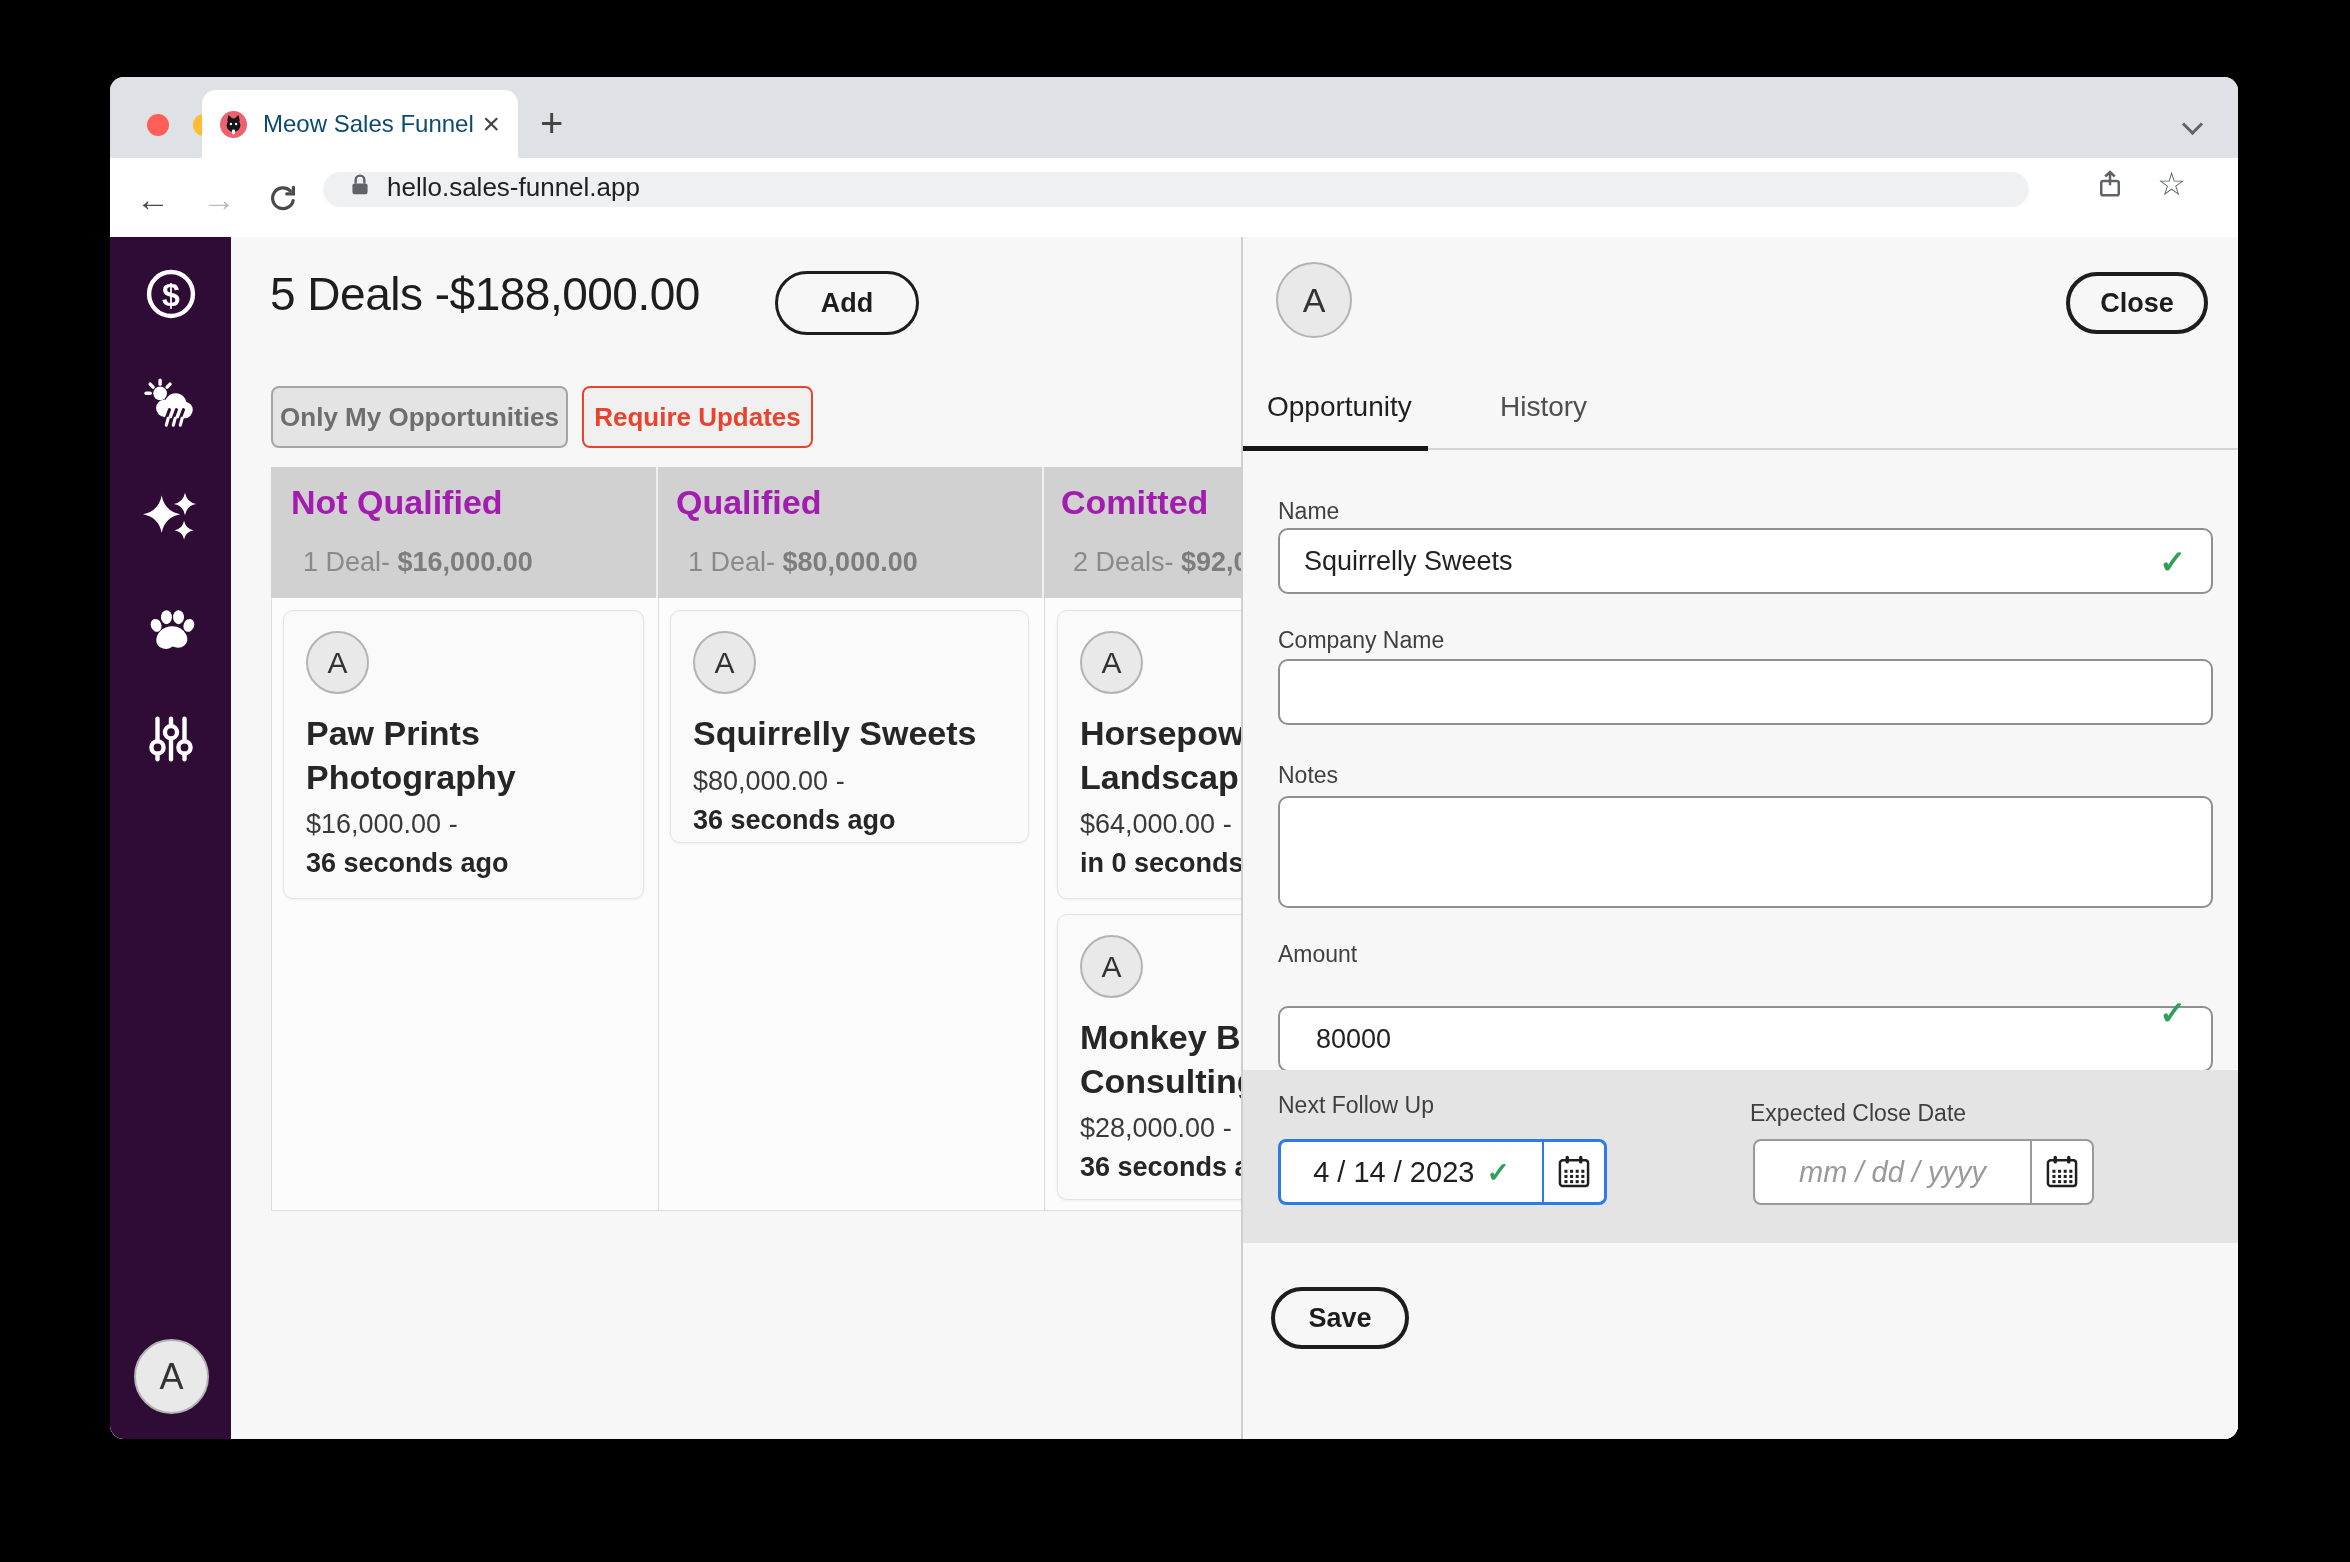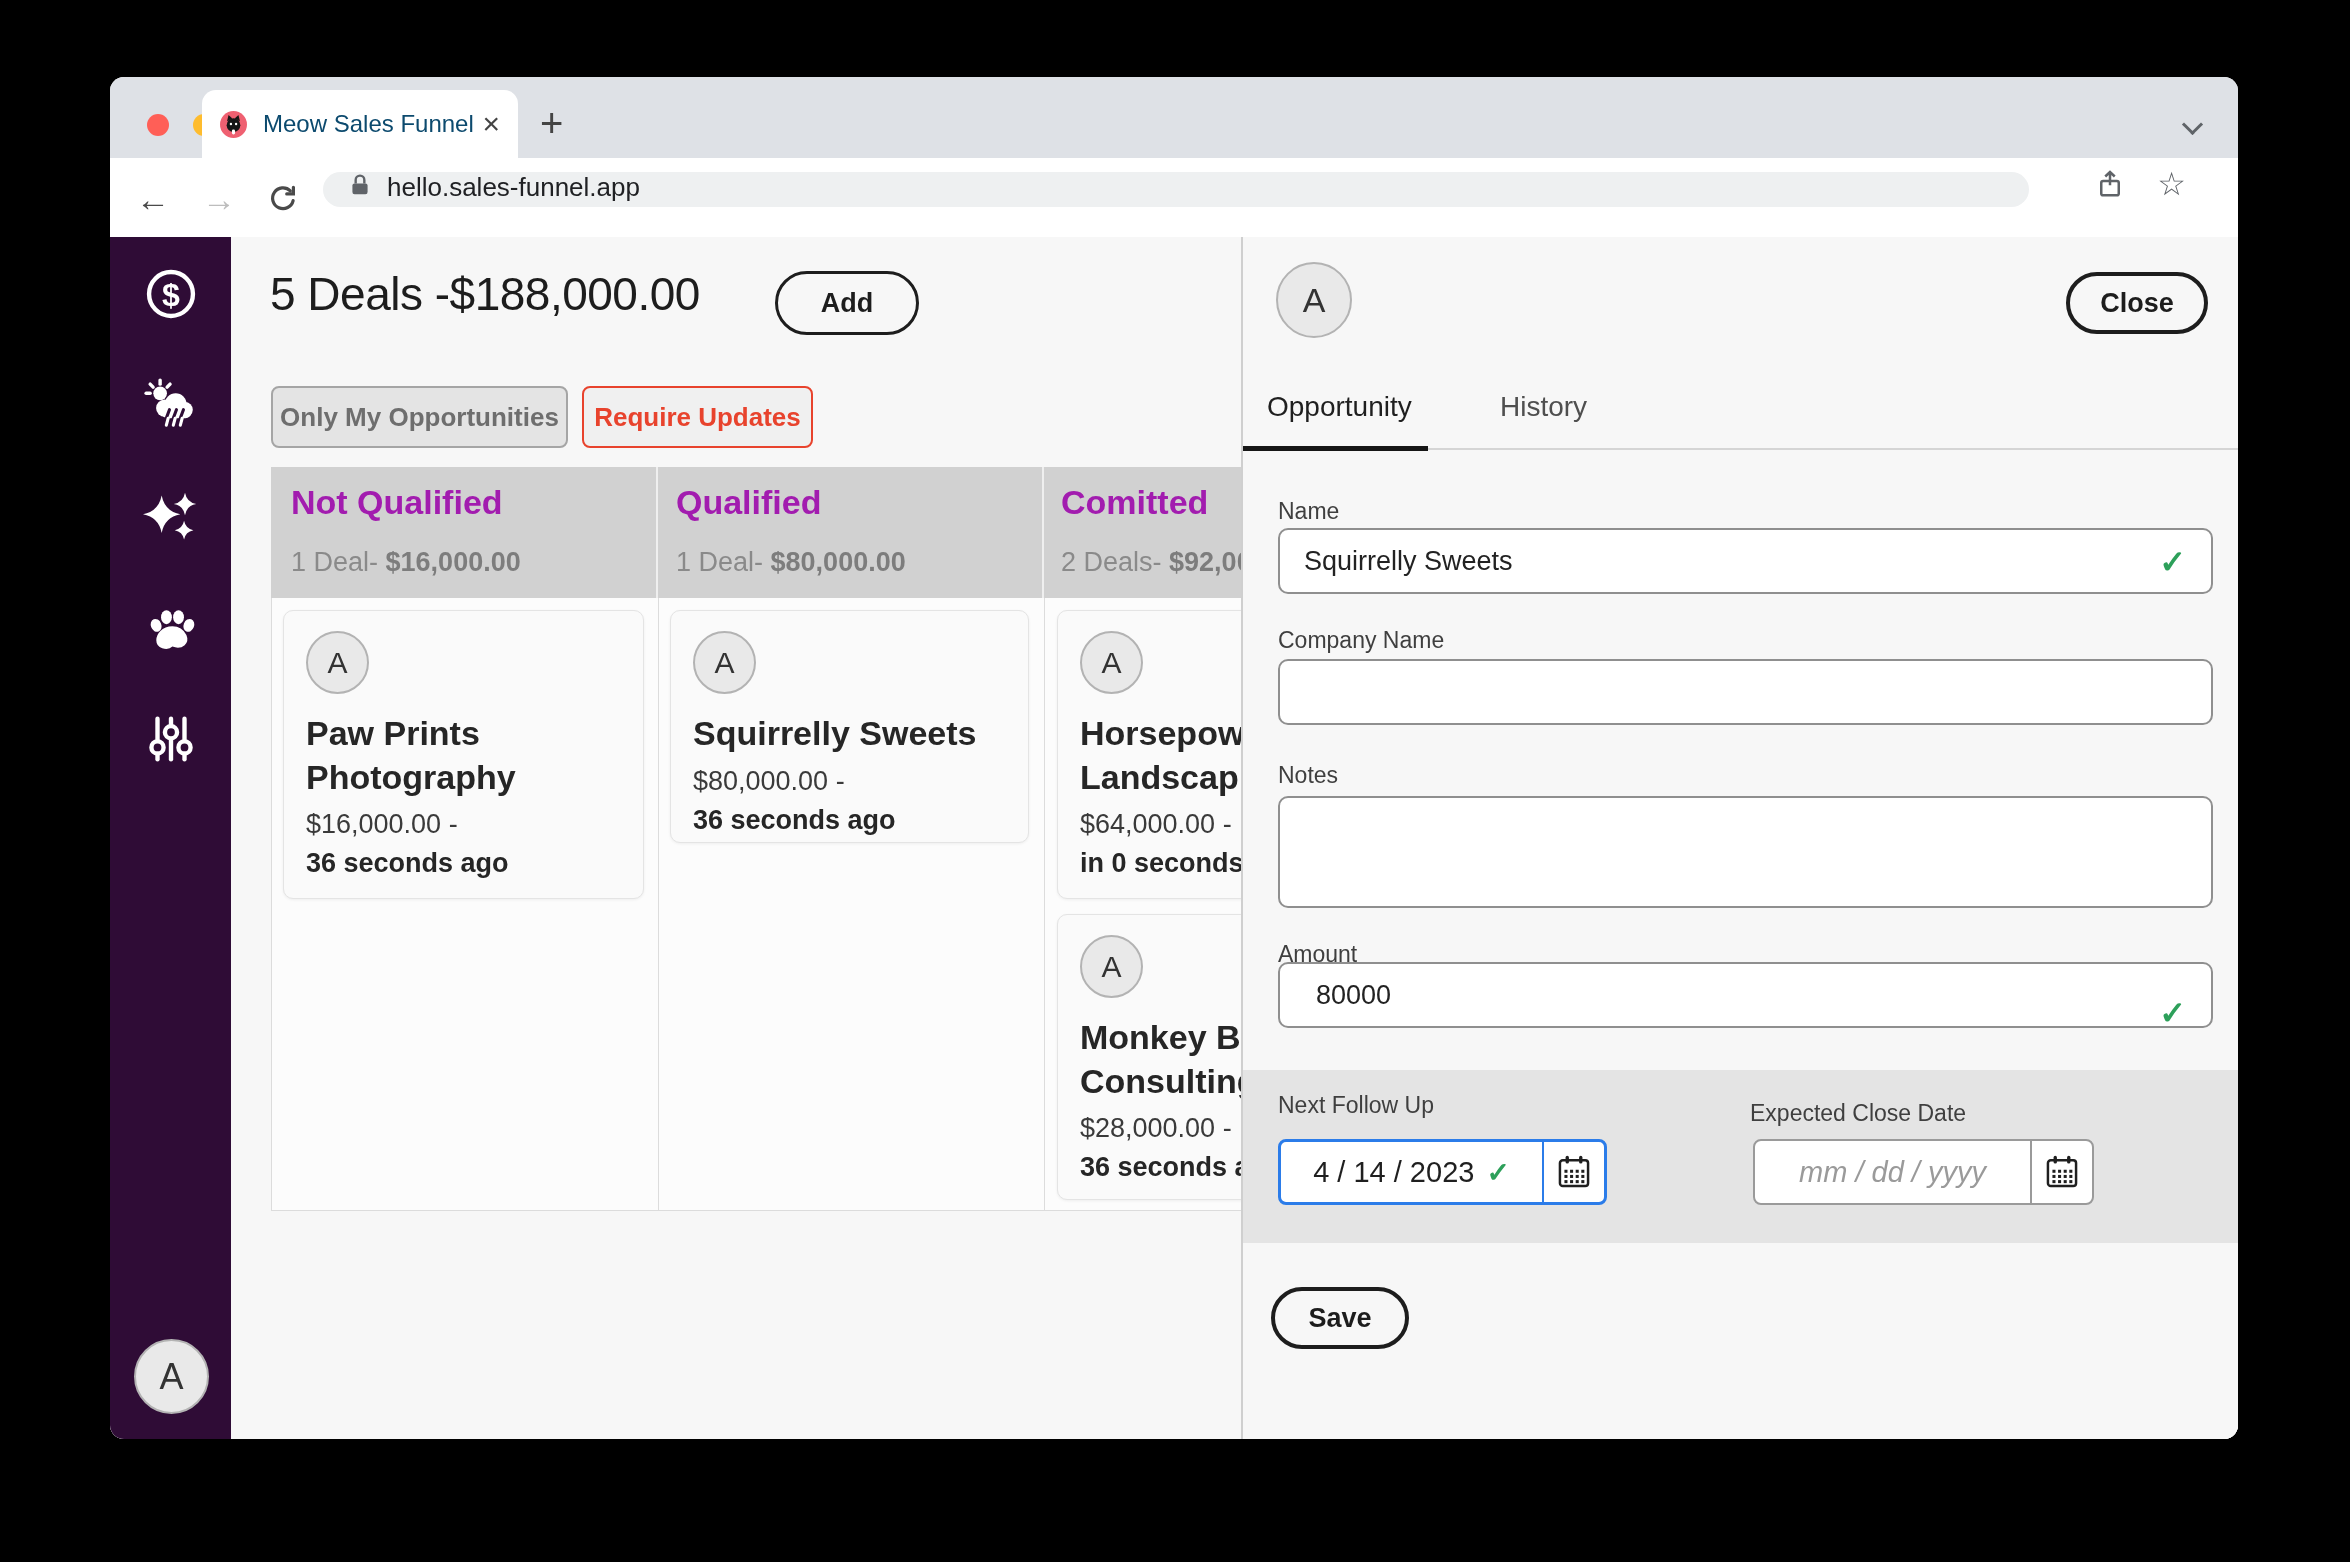--- a/index.html
+++ b/index.html
@@ -47,21 +47,21 @@
               font-weight:700; color:#1d1d1d; display:flex; align-items:center; justify-content:center; }
   .add-btn { left:544px; top:34px; width:144px; height:64px; font-size:27px; }
   .filter { position:absolute; top:149px; height:62px; border-radius:8px; font-size:26px; font-weight:700;
             display:flex; align-items:center; justify-content:center; }
   .filter.mine { left:40px; width:297px; background:#e4e4e4; border:2px solid #a5a5a5; color:#6e6e6e; }
   .filter.updates { left:351px; width:231px; background:#f0f0f0; border:2px solid #e8432d; color:#e8432d; }
 
   .band { position:absolute; left:40px; top:230px; width:1368px; height:131px; background:#d1d1d1; }
   .band-sep { position:absolute; top:0; width:2px; height:131px; background:#efefef; }
   .colname { position:absolute; top:16px; font-size:34px; font-weight:700; color:#a21caf; }
-  .colsum { position:absolute; top:80px; font-size:27px; color:#8a8a8a; }
+  .colsum { position:absolute; top:80px; font-size:27px; color:#8a8a8a;margin-left:12px; }
   .colsum b { color:#7d7d7d; }
 
   .colbody { position:absolute; left:40px; top:361px; width:1368px; height:613px; background:#fcfcfc;
              border:1px solid #dcdcdc; border-top:none; }
   .col-sep { position:absolute; top:0; width:1px; height:100%; background:#dcdcdc; }
 
   .card { position:absolute; background:#fafafa; border:1px solid #e4e4e4; border-radius:10px;
           box-shadow:0 1px 3px rgba(0,0,0,0.06); padding:20px 22px; }
   .card .avatar { width:63px; height:63px; font-size:30px; }
   .card-title { margin-top:18px; font-size:34px; line-height:1.28; font-weight:700; color:#262626; }
@@ -292,21 +292,21 @@
       <input class="finput" style="top: 291px;" value="Squirrelly Sweets">
       <span class="check" style="right:52px; top:306px;">✓</span>
 
       <label class="flabel" style="top:390px;">Company Name</label>
       <input class="finput" style="top: 422px;" value="">
 
       <label class="flabel" style="top:525px;">Notes</label>
       <textarea class="finput" style="top: 559px;"></textarea>
 
       <label class="flabel" style="top:704px;">Amount</label>
-      <input class="finput" style="top: 725px; padding-left: 36px;" value="80000">
+      <input class="finput" style="top: 769px; padding-left: 36px;" value="80000">
       <span class="check" style="right:52px; top:757px;">✓</span>
 
       <div class="graysec">
         <label class="flabel" style="top:22px;">Next Follow Up</label>
         <div class="datebox followup">
           <div class="dateval">
             <span>4 / 14 / 2023</span>
             <span class="check">✓</span>
           </div>
           <div class="calseg">

